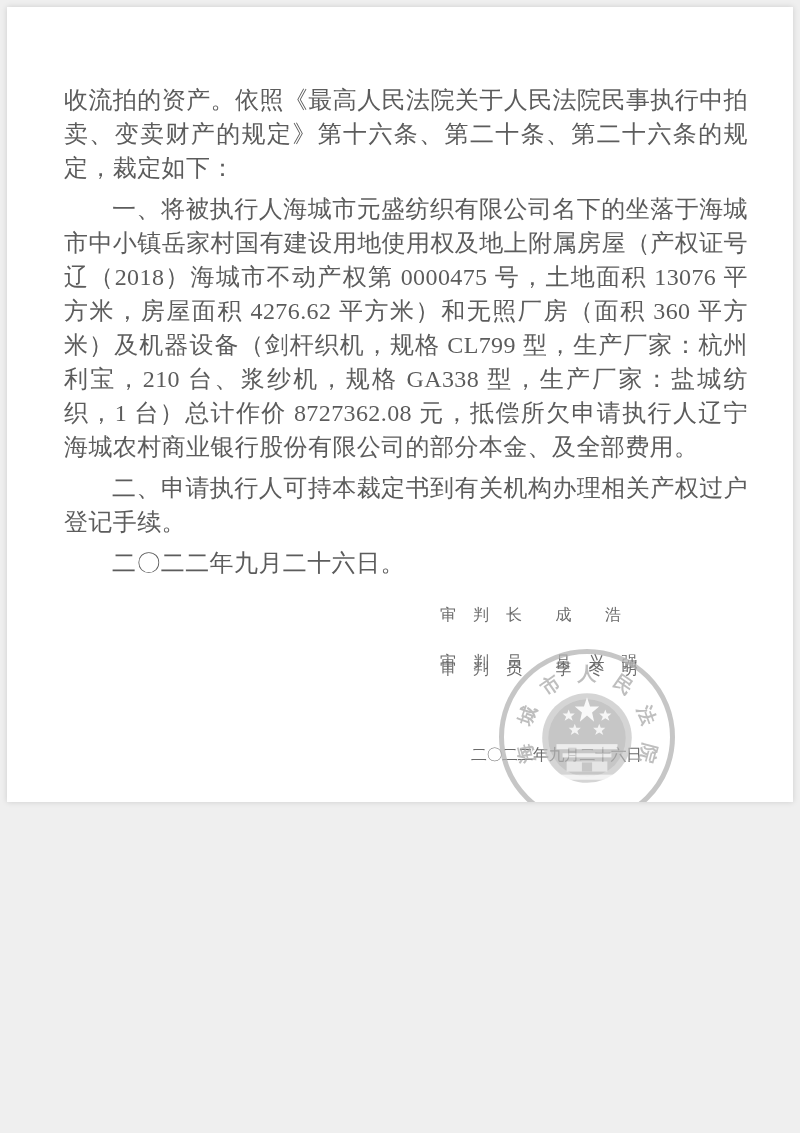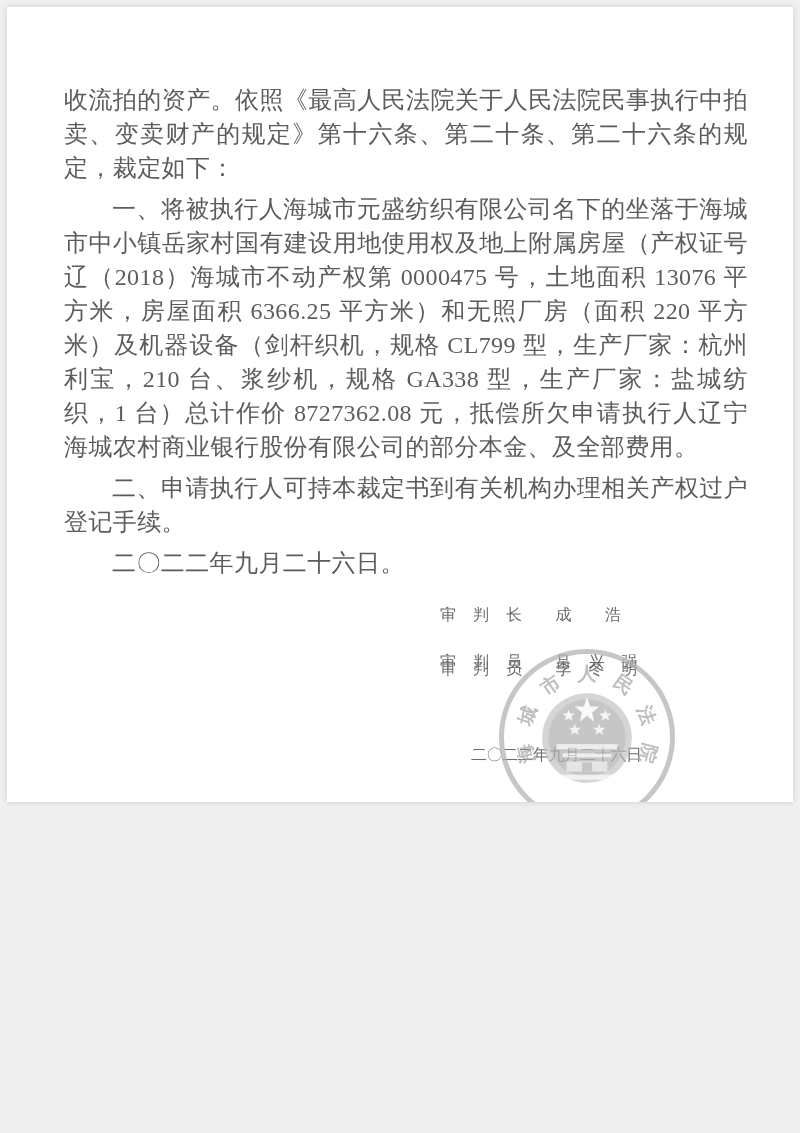--- a/index.html
+++ b/index.html
@@ -65,21 +65,21 @@
     font-family:"Liberation Sans","DejaVu Sans",sans-serif;
   }
 </style>
 </head>
 <body>
 
 <div class="page">
 
   <div class="body-text">
     <p>收流拍的资产。依照《最高人民法院关于人民法院民事执行中拍卖、变卖财产的规定》第十六条、第二十条、第二十六条的规定，裁定如下：</p>
-    <p>一、将被执行人海城市元盛纺织有限公司名下的坐落于海城市中小镇岳家村国有建设用地使用权及地上附属房屋（产权证号辽（2018）海城市不动产权第 0000475 号，土地面积 13076 平方米，房屋面积 6366.25 平方米）和无照厂房（面积 220 平方米）及机器设备（剑杆织机，规格 CL799 型，生产厂家：杭州利宝，210 台、浆纱机，规格 GA338 型，生产厂家：盐城纺织，1 台）总计作价 8727362.08 元，抵偿所欠申请执行人辽宁海城农村商业银行股份有限公司的部分本金、及全部费用。</p>
+    <p>一、将被执行人海城市元盛纺织有限公司名下的坐落于海城市中小镇岳家村国有建设用地使用权及地上附属房屋（产权证号辽（2018）海城市不动产权第 0000475 号，土地面积 13076 平方米，房屋面积 4276.62 平方米）和无照厂房（面积 360 平方米）及机器设备（剑杆织机，规格 CL799 型，生产厂家：杭州利宝，210 台、浆纱机，规格 GA338 型，生产厂家：盐城纺织，1 台）总计作价 8727362.08 元，抵偿所欠申请执行人辽宁海城农村商业银行股份有限公司的部分本金、及全部费用。</p>
     <p>二、申请执行人可持本裁定书到有关机构办理相关产权过户登记手续。</p>
     <p>二〇二二年九月二十六日。</p>
   </div>
 
   <div class="sig-line sig-judge1">审　判　长　　成　　浩</div>
   <div class="sig-line sig-judge2">审　判　员　　李　冬　明</div>
   <div class="sig-line sig-judge3">审　判　员　　吕　兴　强</div>
   <div class="sig-line sig-date">二〇二二年九月二十六日</div>
   <div class="sig-line sig-clerk">书　记　员　　赵　　隽</div>
 

